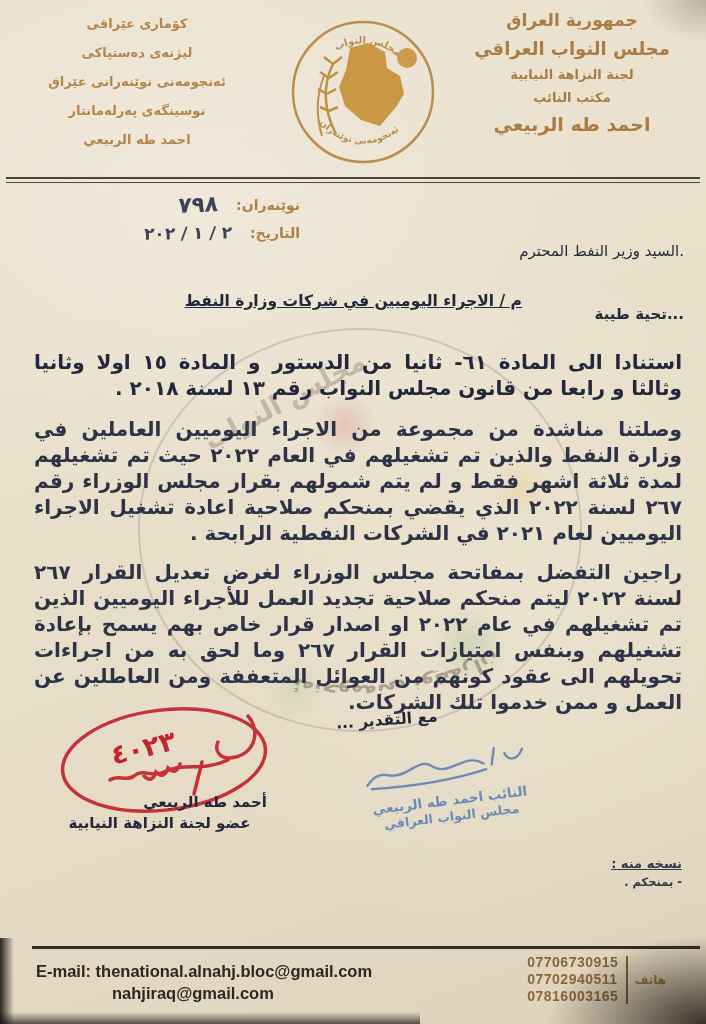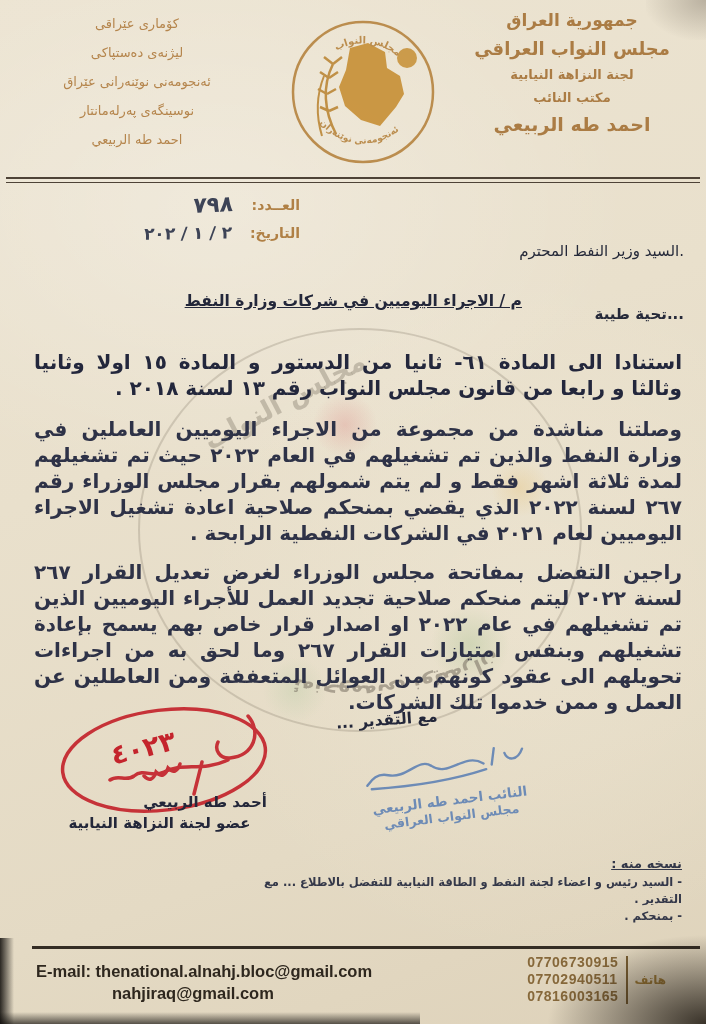--- a/index.html
+++ b/index.html
@@ -27,21 +27,21 @@
       radial-gradient(circle 45px at 295px 690px, rgba(165,195,150,.25), rgba(165,195,150,0) 72%);
   }
   .wm-circle{position:absolute;left:138px;top:328px;width:440px;height:400px;border-radius:50%;
     border:2px solid rgba(140,130,112,.30);pointer-events:none;}
   .wm-diag{position:absolute;left:195px;top:385px;transform:rotate(-28deg);
     font-size:27px;font-weight:bold;color:rgba(125,118,102,.38);pointer-events:none;letter-spacing:2px;}
   .wm-arc{position:absolute;left:148px;top:608px;pointer-events:none;}
 
   
   .hdr-left{position:absolute;left:22px;top:16px;width:230px;text-align:center;
-    color:#b5854c;font-size:13px;font-weight:normal;}
+    color:#b5854c;font-size:13px;font-weight:bold;}
   .hdr-left div{margin-bottom:14px;}
   .hdr-right{position:absolute;right:14px;top:10px;width:240px;text-align:center;color:#ab7c44;font-weight:bold;}
   .hdr-right .r1{font-size:17px;margin-bottom:8px;letter-spacing:1px;}
   .hdr-right .r2{font-size:18px;margin-bottom:8px;}
   .hdr-right .r3{font-size:13px;margin-bottom:8px;}
   .hdr-right .r4{font-size:13px;margin-bottom:8px;}
   .hdr-right .r5{font-size:19px;letter-spacing:1px;}
   .logo{position:absolute;left:288px;top:16px;}
 
   .divider{position:absolute;left:6px;right:6px;top:177px;height:3px;
@@ -146,21 +146,21 @@
     <div class="r2">مجلس النواب العراقي</div>
     <div class="r3">لجنة النزاهة النيابية</div>
     <div class="r4">مكتب النائب</div>
     <div class="r5">احمد طه الربيعي</div>
   </div>
 
   <div class="divider"></div>
 
   <div class="meta">
     <div class="meta-row">
-      <span class="meta-label">العــدد:</span>
+      <span class="meta-label">نوێنەران:</span>
       <span class="meta-val num">٧٩٨</span>
     </div>
     <div class="meta-row">
       <span class="meta-label">التاريخ:</span>
       <span class="meta-val date">٢ / ١ / ٢٠٢</span>
     </div>
   </div>
 
   <div class="recipient">السيد وزير النفط المحترم.</div>
   <div class="subject">م / الاجراء اليوميين في شركات وزارة النفط</div>
@@ -197,21 +197,20 @@
         <path d="M148,20 C130,6 112,30 96,16 C84,6 70,26 52,20 C40,16 34,24 30,28"></path>
         <path d="M150,26 C110,34 70,34 34,32"></path>
       </g>
     </svg>
     <div class="l1">النائب احمد طه الربيعي</div>
     <div class="l2">مجلس النواب العراقي</div>
   </div>
 
   <div class="cc">
     <div class="cc-head">نسخه منه :</div>
-    <div class="cc-item">- السيد رئيس و اعضاء لجنة النفط و الطاقة النيابية للتفضل بالاطلاع ... مع التقدير .</div>
     <div class="cc-item">- بمنحكم .</div>
   </div>
 
   <div class="footer-line"></div>
   <div class="emails">
     <div class="e1">E-mail: thenational.alnahj.bloc@gmail.com</div>
     <div class="e2">nahjiraq@gmail.com</div>
   </div>
   <div class="phones-wrap">
     <div class="phones">

